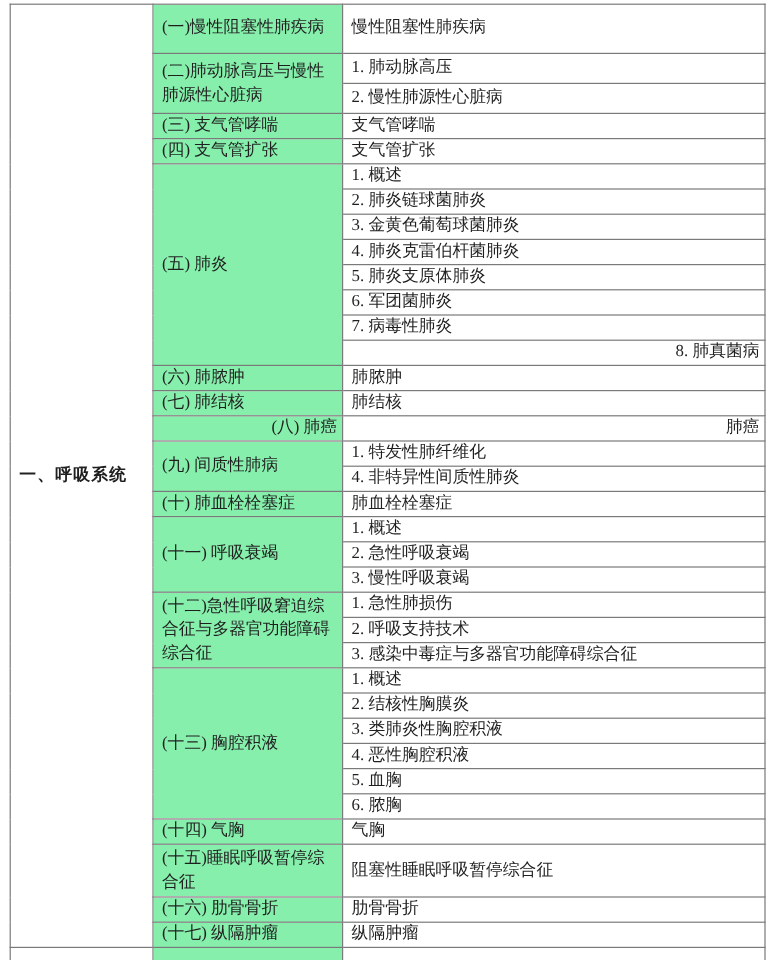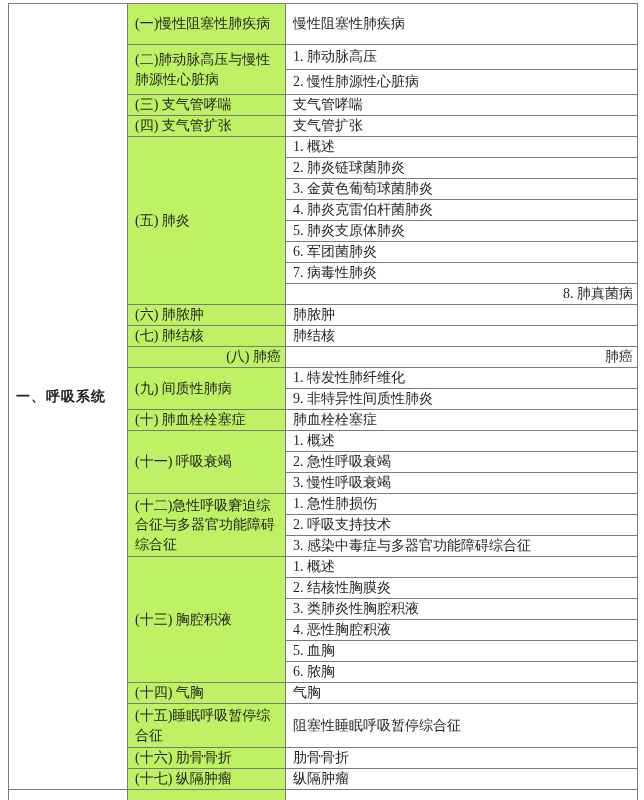--- a/index.html
+++ b/index.html
@@ -39,21 +39,21 @@
     word-break: break-all;
   }
   td.category-cell {
     font-weight: bold;
     font-size: 15px;
     letter-spacing: 1px;
     padding-left: 5px;
     vertical-align: middle;
     color: #141414;
   }
-  td.section-cell { background: #bef264; }
+  td.section-cell { background: #86efac; }
   td.topic-cell { padding-left: 9px; }
   tr.sliver td { border-bottom: none; }
 </style>
 </head>
 <body>
 
 <div class="page">
   <table class="toc">
     <colgroup>
       <col class="c1">
@@ -116,21 +116,21 @@
         </tr>
         <tr style="height: 21px; text-align: right;">
           <td class="section-cell" rowspan="1">(八) 肺癌</td>
           <td class="topic-cell">肺癌</td>
         </tr>
         <tr style="height: 21px;">
           <td class="section-cell" rowspan="2">(九) 间质性肺病</td>
           <td class="topic-cell">1. 特发性肺纤维化</td>
         </tr>
         <tr style="height: 21px;">
-          <td class="topic-cell">9. 非特异性间质性肺炎</td>
+          <td class="topic-cell">4. 非特异性间质性肺炎</td>
         </tr>
         <tr style="height: 21px;">
           <td class="section-cell" rowspan="1">(十) 肺血栓栓塞症</td>
           <td class="topic-cell">肺血栓栓塞症</td>
         </tr>
         <tr style="height: 21px;">
           <td class="section-cell" rowspan="3">(十一) 呼吸衰竭</td>
           <td class="topic-cell">1. 概述</td>
         </tr>
         <tr style="height: 21px;">

